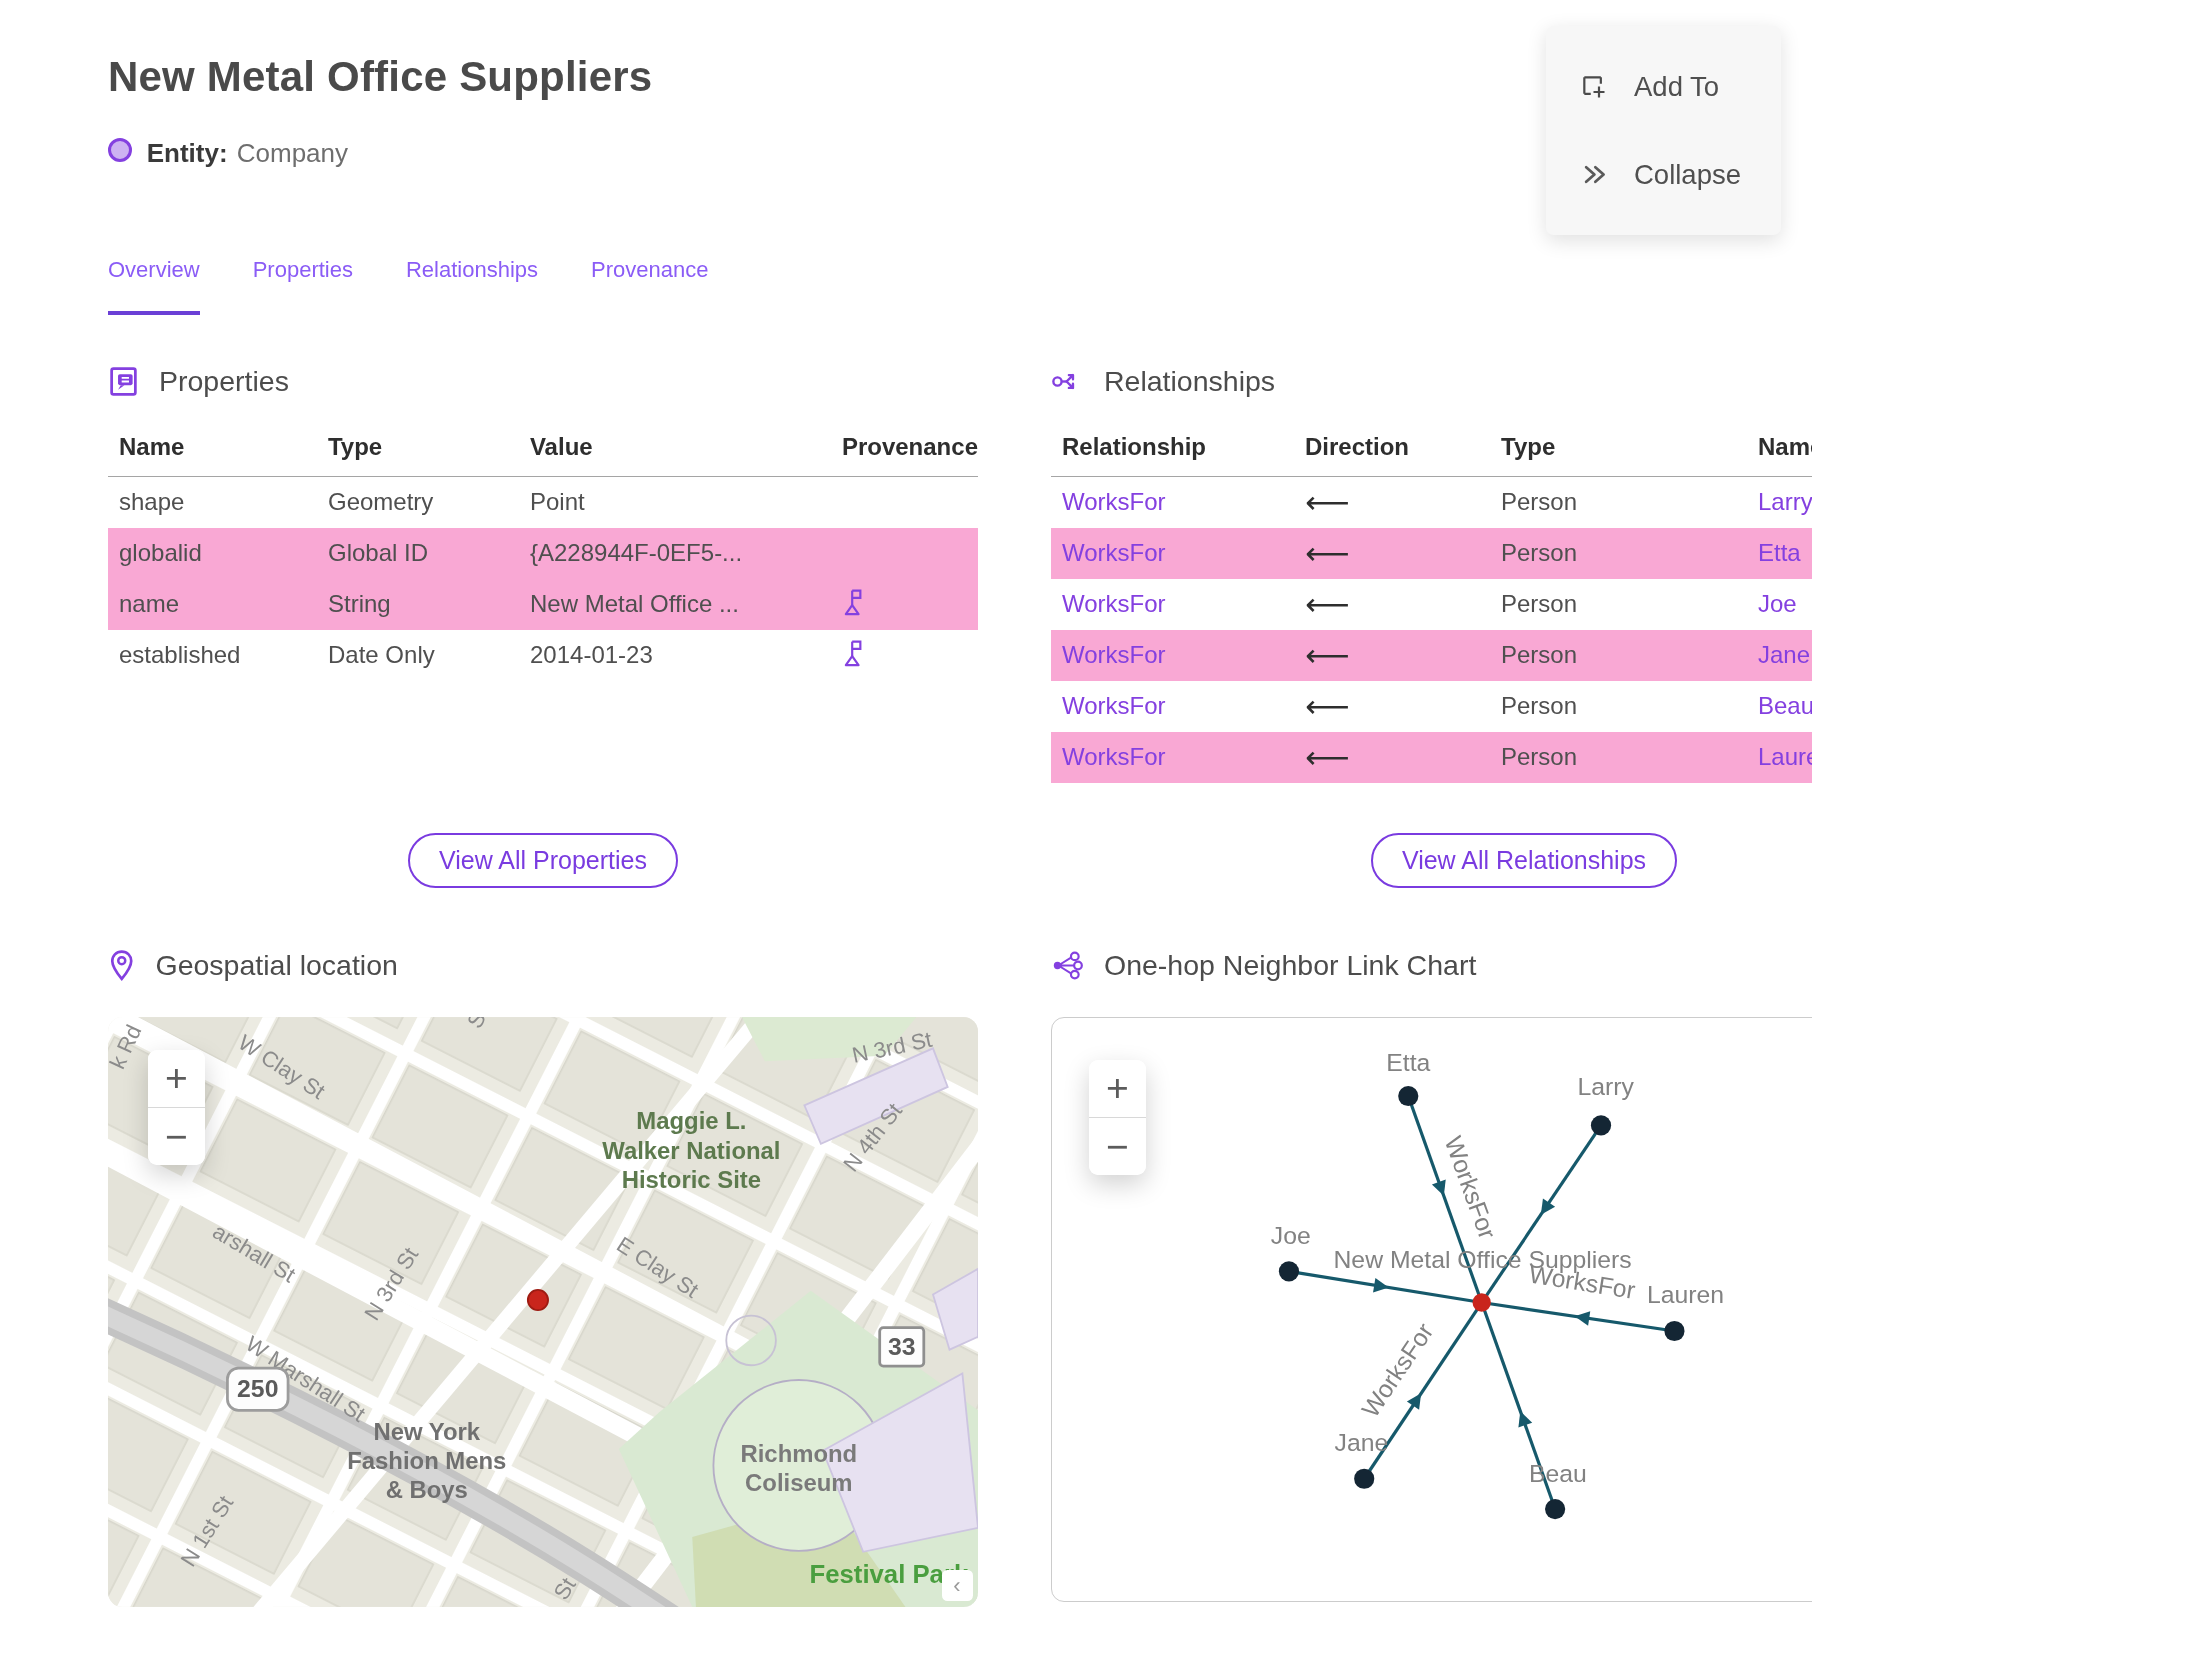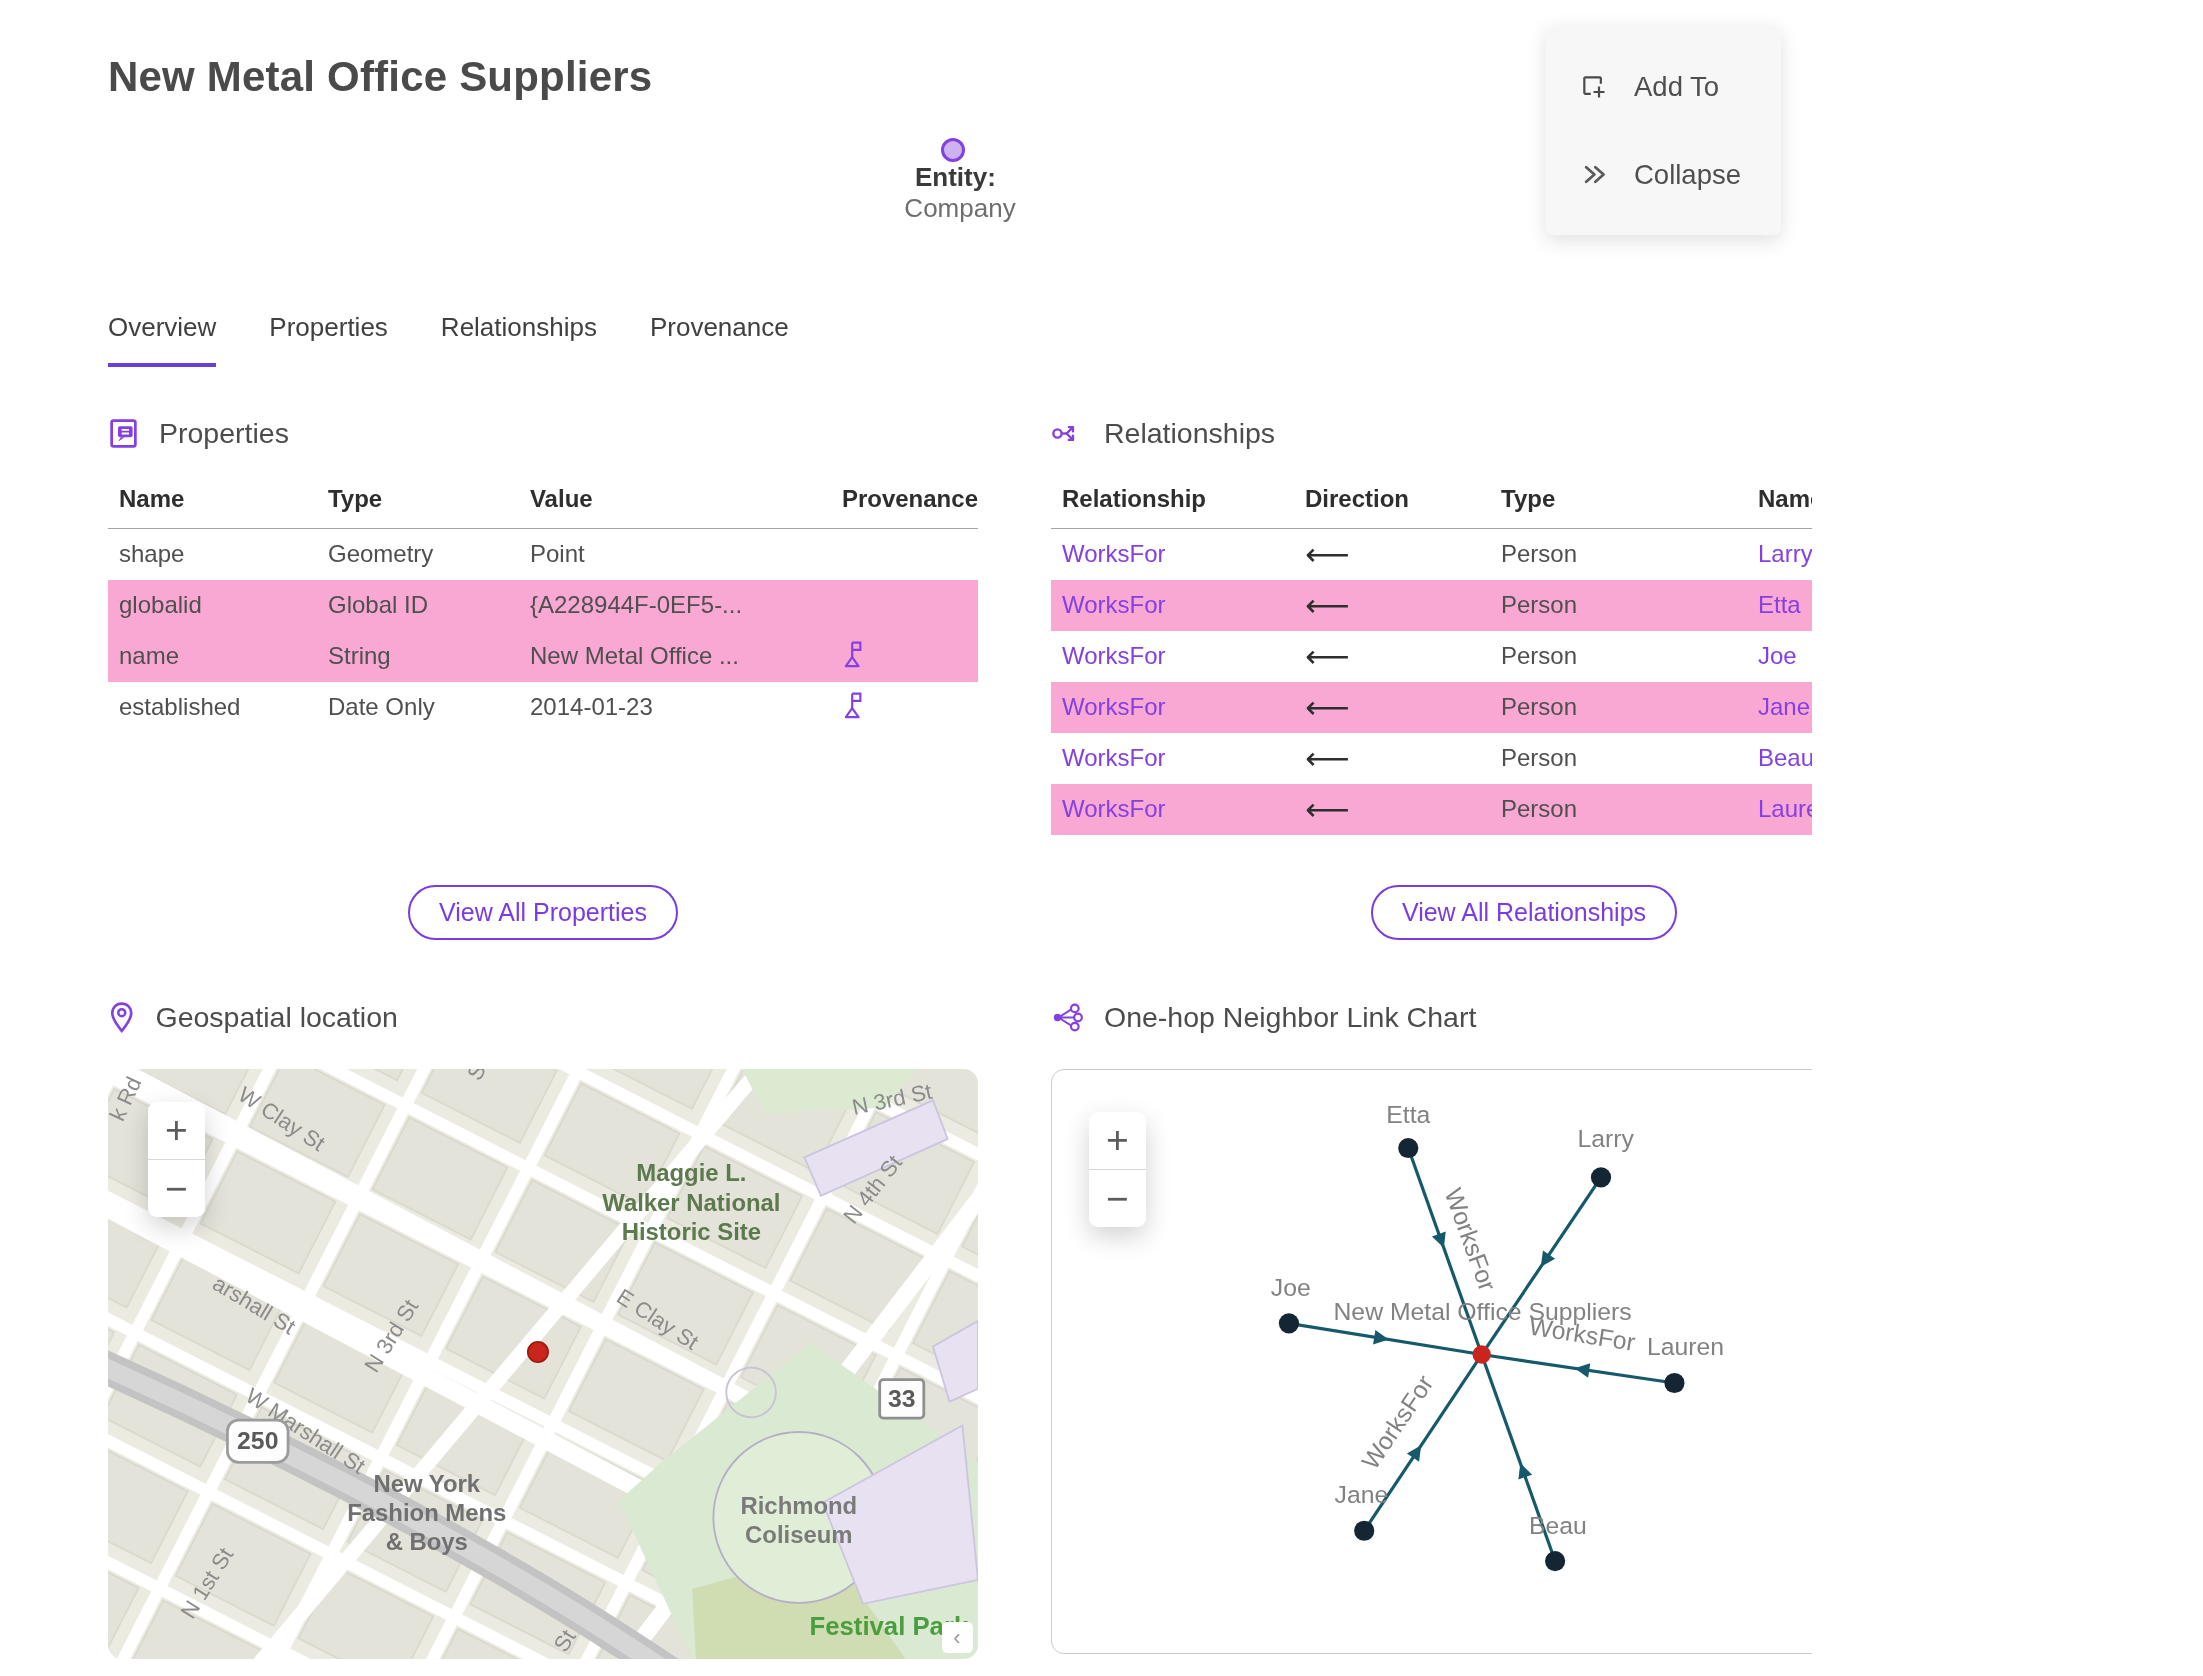--- a/index.html
+++ b/index.html
@@ -4,36 +4,36 @@
 <style>
   * { margin:0; padding:0; box-sizing:border-box; }
   html,body { background:#fff; }
   #app {
     position:relative; width:1812px; height:1677px; background:#ffffff;
     font-family:"Liberation Sans", sans-serif; color:#4d4d4d; overflow:hidden;
   }
   
   .page-header { padding:53px 0 0 108px; }
   .page-title { font-size:42px; font-weight:700; color:#4a4a4a; letter-spacing:0.2px; }
-  .entity-row { display:flex; align-items:center; margin-top:37px;flex-direction:column; }
+  .entity-row { display:flex; margin-top:37px; }
   .entity-dot { width:24px; height:24px; border-radius:50%; border:3.7px solid #8440e0; background:#cdb2f2; margin-right:14.7px; }
   .entity-label { font-size:26px; font-weight:700; color:#3a3a3a; margin-right:9.2px; }
   .entity-value { font-size:26px; color:#6e6e6e; }
   
   .action-panel {
     position:absolute; top:26px; right:31px; width:235px; background:#f7f7f7;
     border-radius:7.3px; box-shadow:0 5.5px 20px rgba(0,0,0,.12); padding:27.5px 0;
   }
   .action-item { display:flex; align-items:center; gap:24px; padding:16.5px 31px; cursor:pointer; }
   .action-item + .action-item { margin-top:22px; }
   .action-item span.lbl { font-size:27.5px; color:#4f4f4f; }
   .action-item svg { flex:0 0 auto; }
   
   .tabs { display:flex; gap:53px; margin:88px 0 0 108px; }
-  .tab { font-size:26px; color:#404040; padding-bottom:20px; border-bottom:4.6px solid transparent; cursor:pointer; }
+  .tab { font-size:22px; color:#8b5cf6; padding-bottom:28px; border-bottom:4.6px solid transparent; cursor:pointer; }
   .tab.active { border-bottom-color:#6b3fd6; }
   
   .main { display:grid; grid-template-columns:870px 946px; column-gap:73px; margin:50px 0 0 108px; }
   .section-header { display:flex; align-items:center; gap:20px; margin-bottom:35px; }
   .section-header .title { font-size:28.5px; color:#4c4c4c; }
   
   .tbl { width:100%; }
   .tbl-head { display:flex; border-bottom:1.8px solid #a5a5a5; padding-bottom:14.7px; }
   .tbl-head > div { font-size:24px; font-weight:700; color:#2e2e2e; }
   .tbl-row { display:flex; align-items:center; height:51px; font-size:24px; color:#4f4f4f; }

